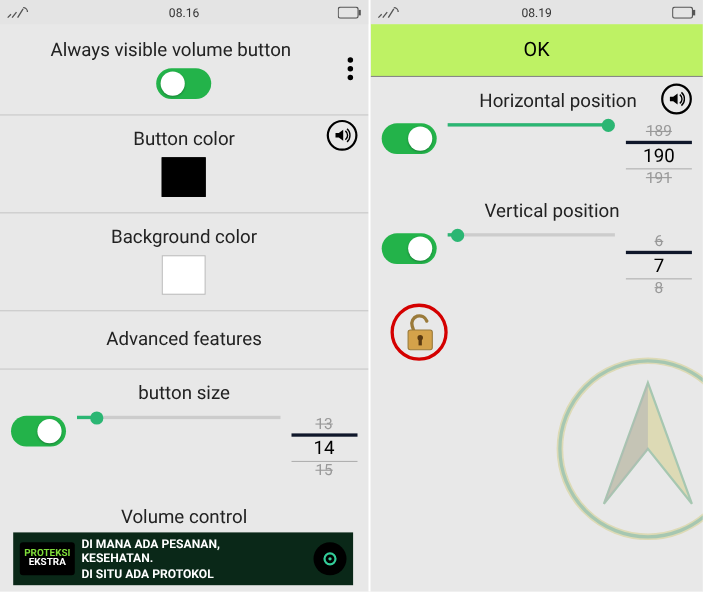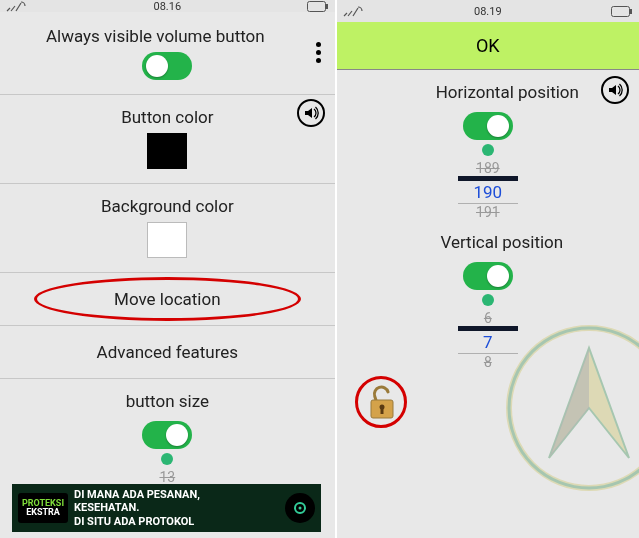--- a/index.html
+++ b/index.html
@@ -103,24 +103,22 @@
     position: relative;
   }
   .red-oval {
     position: absolute;
     border: 3px solid #d40000;
     border-radius: 50%;
     pointer-events: none;
   }
   .slider-row {
     display: flex;
-    align-items: center;
     padding: 4px 10px;
     gap: 10px;
-    flex-direction: column;
   }
   .slider-track {
     flex: 1;
     height: 3px;
     background: #ccc;
     position: relative;
   }
   .slider-track .fill {
     position: absolute; left:0; top:0; height:100%;
     background: #2bb673;
@@ -131,21 +129,21 @@
     background: #2bb673;
     border-radius: 50%;
     transform: translate(-50%,-50%);
   }
   .picker {
     width: 60px;
     display: flex; flex-direction: column; align-items: center;
     font-size: 15px;
   }
   .picker .faded { color: #999; text-decoration: line-through; font-size: 14px;}
-  .picker .selected { color: #1d4ed8; font-size: 17px; border-top:5px solid #0f172a; border-bottom:1px solid #b0b0b0; width:100%; text-align:center; padding:1px 0;}
+  .picker .selected { color: #000000; font-size: 17px; border-top:3px solid #0f172a; border-bottom:1px solid #b0b0b0; width:100%; text-align:center; padding:1px 0;}
   .ad {
     position: absolute;
     left: 12px; right: 14px; bottom: 6px;
     height: 48px;
     background: #0a2818;
     color: #fff;
     display: flex; align-items: center;
     font-size: 10px;
     padding: 4px 6px;
     gap: 6px;
@@ -204,24 +202,20 @@
     </div>
     <div class="section-title">Button color</div>
     <div class="center-block"><span class="swatch black"></span></div>
   </div>
 
   <div class="section">
     <div class="section-title">Background color</div>
     <div class="center-block"><span class="swatch white"></span></div>
   </div>
 
-  <div class="row-item">
-    <span>Move location</span>
-    <div class="red-oval" style="left:34px; right:34px; top:4px; bottom:4px;"></div>
-  </div>
 
   <div class="row-item">
     <span>Advanced features</span>
   </div>
 
   <div class="section noborder">
     <div class="section-title">button size</div>
     <div class="slider-row">
       <span class="toggle"></span>
       <div class="slider-track">

